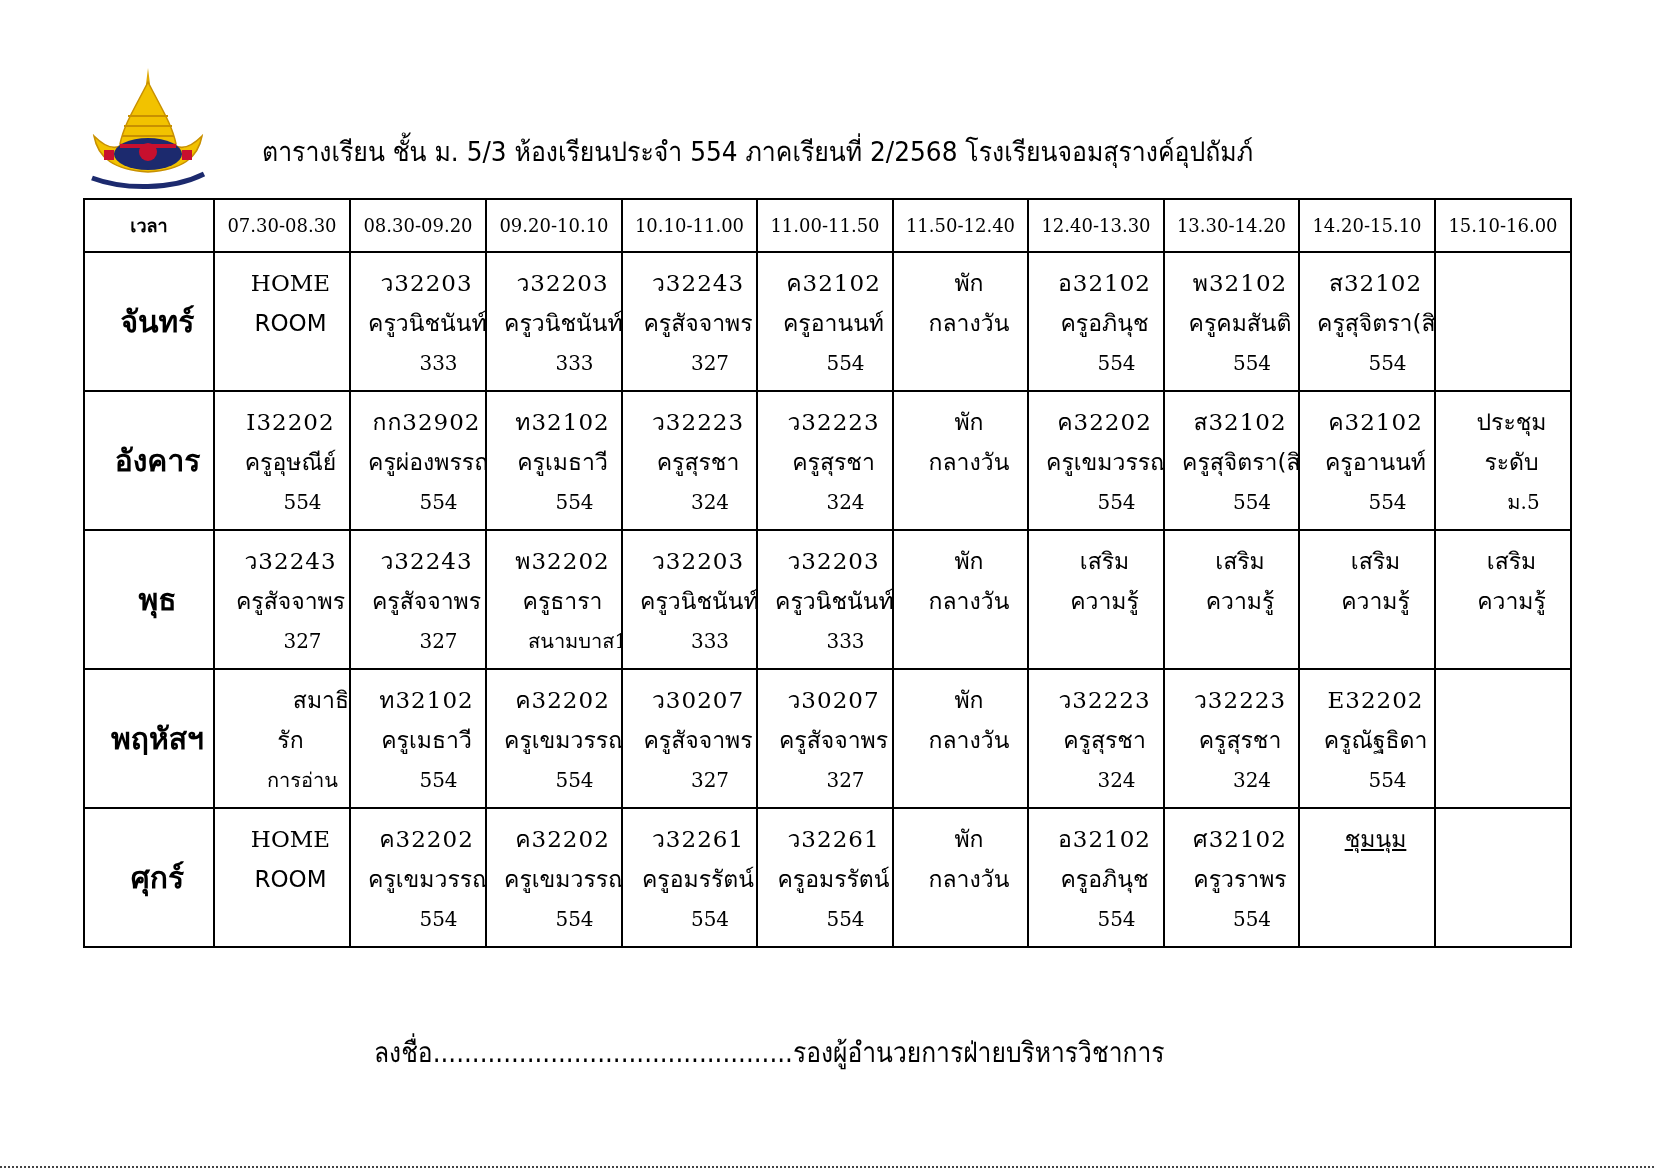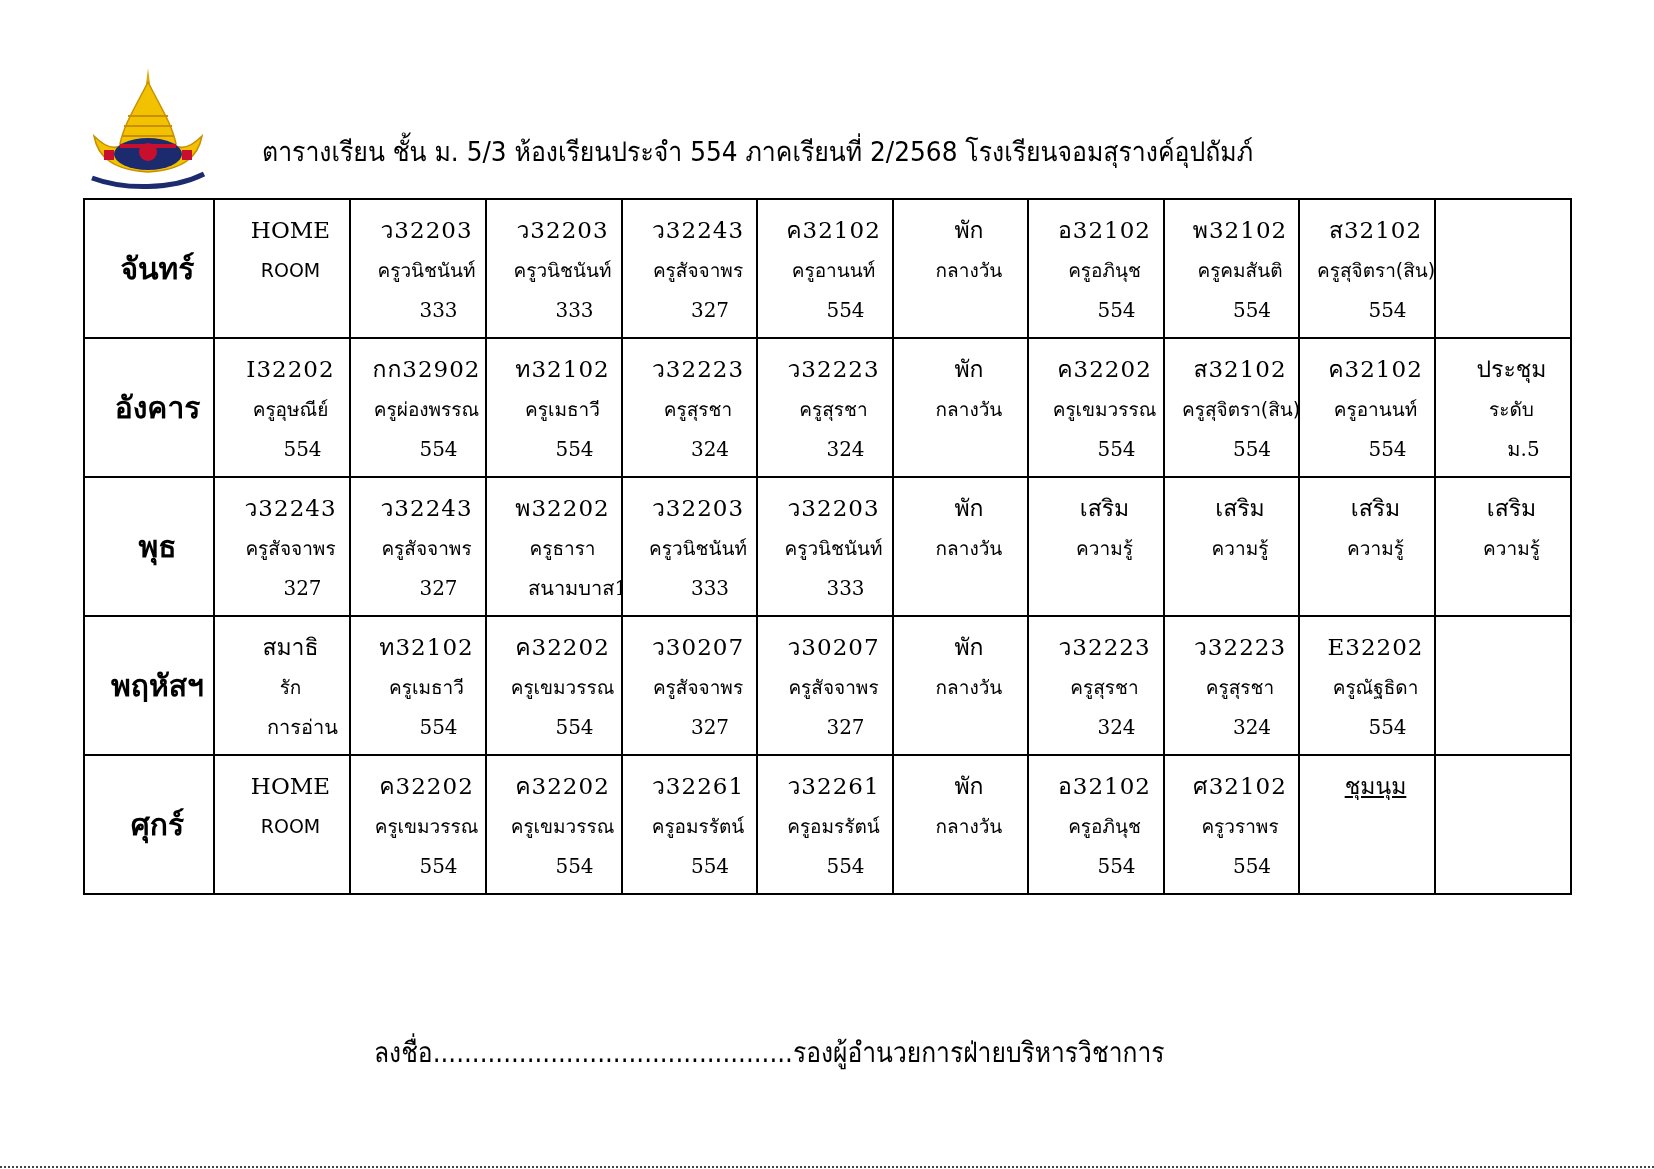--- a/index.html
+++ b/index.html
@@ -14,21 +14,21 @@
     table.tt td { border: 2px solid #000; text-align: center; vertical-align: middle;
                   padding: 0; overflow: hidden; }
     tr.hdr td { height: 51px; font-size: 18px; }
     tr.day td { height: 137px; padding-left: 17px; }
     td.rowhead { font-family: "DejaVu Sans", sans-serif; font-weight: bold; font-size: 22px; }
     td.dayname { font-family: "DejaVu Sans", sans-serif; font-weight: bold; font-size: 30px; margin-left: 30px; }
     .cell { display: flex; flex-direction: column; justify-content: flex-start;
             height: 137px; padding-top: 10px; box-sizing: border-box; }
     .ln { height: 40px; line-height: 40px; white-space: nowrap; }
     .ln.code { font-size: 23px; letter-spacing: 1px; }
-    .ln.teacher { font-family: "DejaVu Sans", sans-serif; font-size: 19px; }
+    .ln.teacher { font-family: "DejaVu Sans", sans-serif; font-size: 23px; }
     .ln.room { font-size: 20px; margin-left: 24px; }
     .sig { position: absolute; left: 374px; top: 1030px; font-family: "DejaVu Sans", sans-serif;
            font-size: 28px; white-space: nowrap; transform: scaleX(0.88); transform-origin: left top; }
     .bottom-rule { position: absolute; left: 0; top: 1166px; width: 1654px; height: 2px;
                    border-top: 2px dotted #444; }
   </style>
 </head>
 <body>
 
 <div class="logo">
@@ -56,20 +56,33 @@
       <col style="width:136px">
     <col style="width:135px">
       <col style="width:136px">
       <col style="width:135px">
       <col style="width:136px">
     <col style="width:135px">
       <col style="width:136px">
       <col style="width:136px">
   </colgroup>
   <tbody id="tt-body">
+    <tr class="hdr">
+      <td class="rowhead">เวลา</td>
+      <td>07.30-08.30</td>
+      <td>08.30-09.20</td>
+      <td>09.20-10.10</td>
+      <td>10.10-11.00</td>
+      <td>11.00-11.50</td>
+      <td>11.50-12.40</td>
+      <td>12.40-13.30</td>
+      <td>13.30-14.20</td>
+      <td>14.20-15.10</td>
+      <td>15.10-16.00</td>
+    </tr>
   <tr class="day">
         <td class="dayname">จันทร์</td>
         <td>
           <div class="cell">
             <div class="ln code" style="letter-spacing: 0px;">HOME</div>
             <div class="ln teacher">ROOM</div>
             <div class="ln room"></div>
           </div>
         </td>
         <td>
@@ -279,21 +292,21 @@
             <div class="ln code" style="letter-spacing: 0px;">เสริม</div>
             <div class="ln teacher">ความรู้</div>
             <div class="ln room"></div>
           </div>
         </td>
       </tr>
       <tr class="day">
         <td class="dayname">พฤหัสฯ</td>
         <td>
           <div class="cell">
-            <div class="ln code" style="letter-spacing: 0px;">สมาธิ</div>
+            <div class="ln code" style="letter-spacing: 0px; text-align: right;">สมาธิ</div>
             <div class="ln teacher">รัก</div>
             <div class="ln room">การอ่าน</div>
           </div>
         </td>
         <td>
           <div class="cell">
             <div class="ln code">ท32102</div>
             <div class="ln teacher">ครูเมธาวี</div>
             <div class="ln room">554</div>
           </div>

